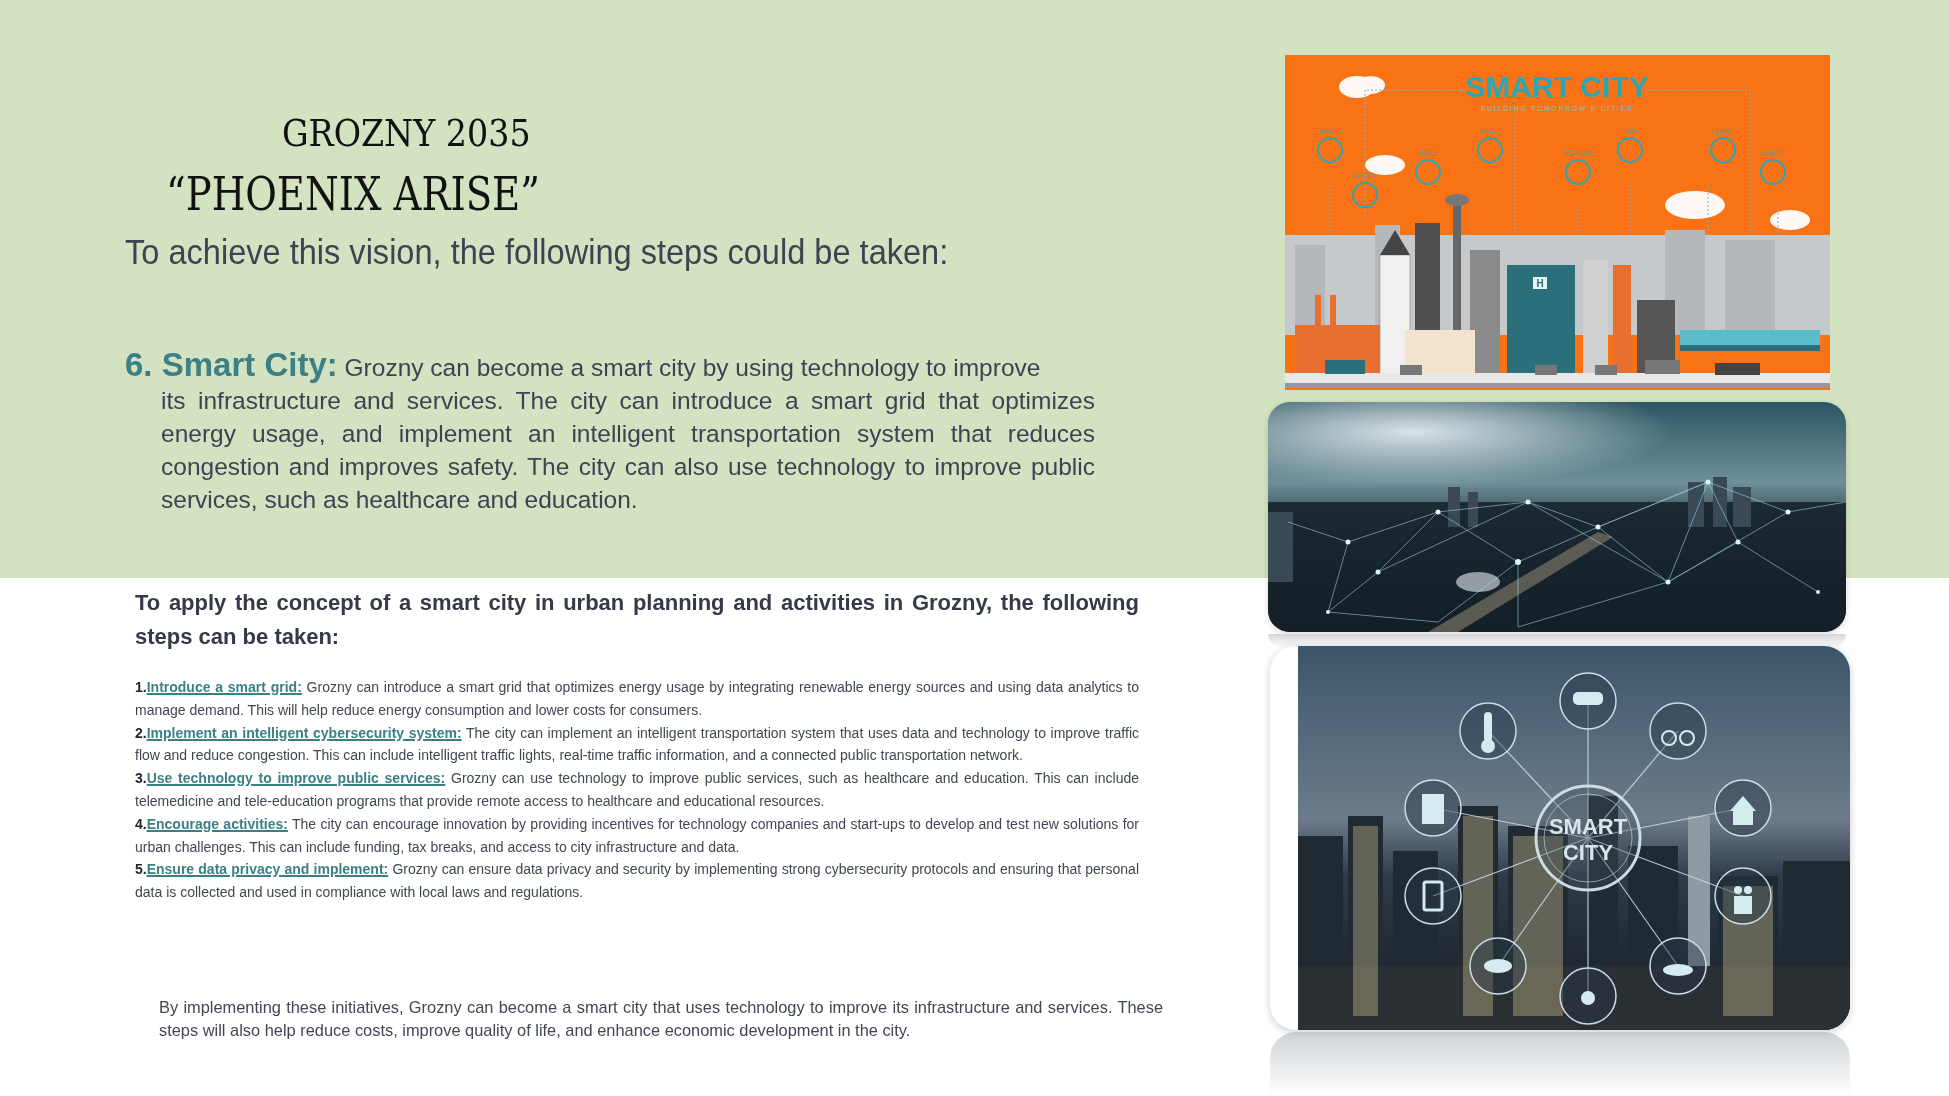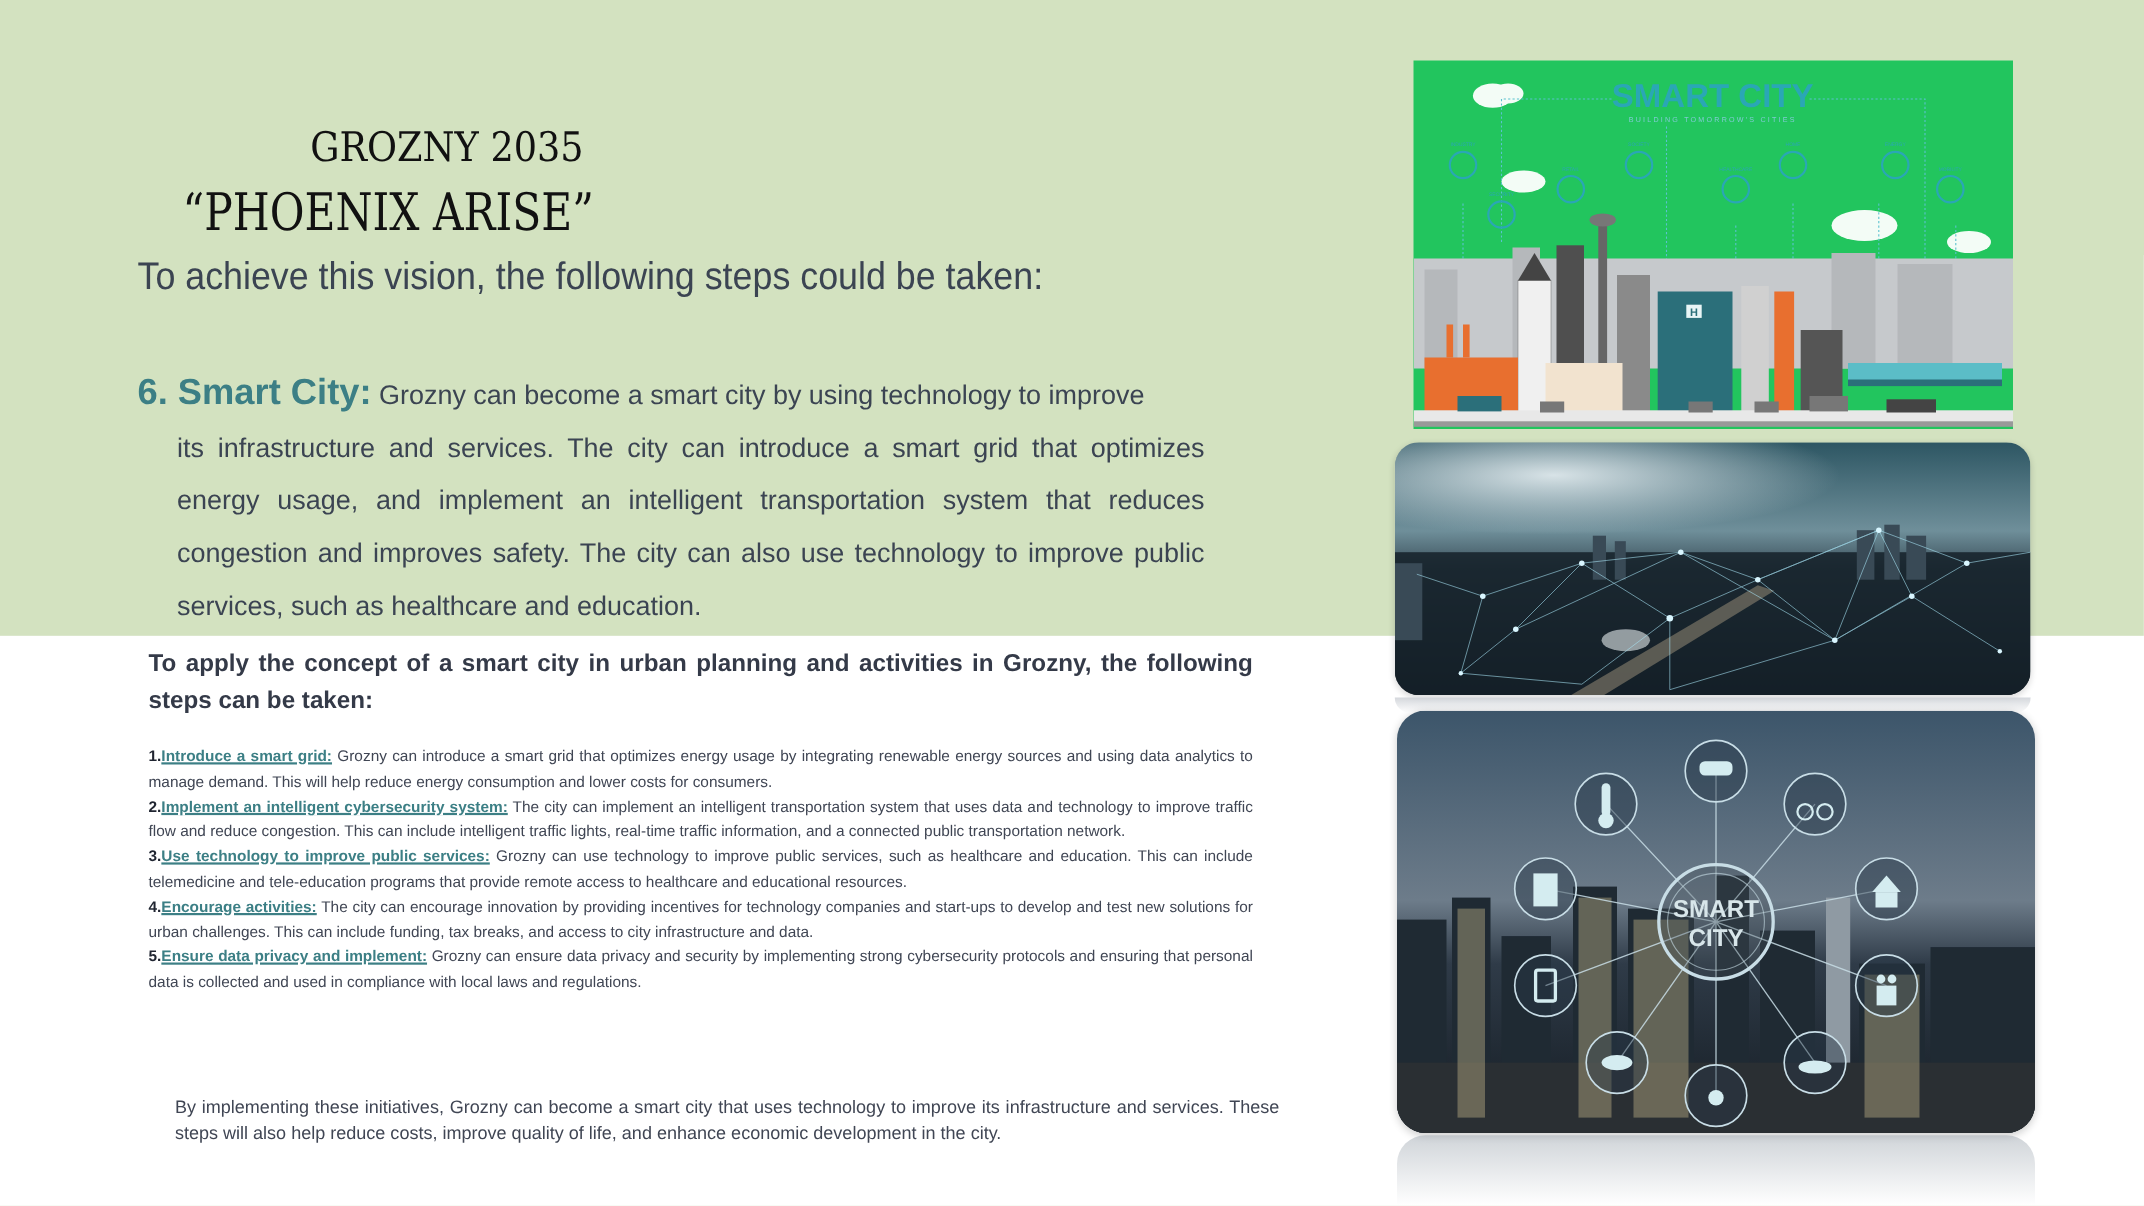--- a/index.html
+++ b/index.html
@@ -5,38 +5,38 @@
   * { box-sizing: border-box; margin: 0; padding: 0; }
   html, body { width: 1949px; height: 1096px; overflow: hidden; background: #ffffff; }
   body { position: relative; font-family: "Liberation Sans", "DejaVu Sans", sans-serif; color: #3b4250; }
 
   .green-band { position: absolute; left: 0; top: 0; width: 1949px; height: 578px; background: #d3e2c0; }
 
   .title-1 { position: absolute; left: 282px; top: 112px; font-family: "DejaVu Serif", serif; font-size: 37px; letter-spacing: 0px; color: #111; font-weight: normal; transform: scaleX(0.9); transform-origin: left center; }
   .title-2 { position: absolute; left: 166px; top: 166px; font-family: "DejaVu Serif", serif; font-size: 47px; color: #111; transform: scaleX(0.82); transform-origin: left center; white-space: nowrap; }
   .intro { position: absolute; left: 125px; top: 232px; font-size: 35px; color: #3b4452; white-space: nowrap; transform: scaleX(0.93); transform-origin: left center; }
 
-  .smart-block { position: absolute; left: 125px; top: 332px; width: 970px; font-size: 24.5px; line-height: 48px; color: #3b4452; text-align: justify; }
+  .smart-block { position: absolute; left: 125px; top: 348px; width: 970px; font-size: 24.5px; line-height: 33px; color: #3b4452; text-align: justify; }
   .smart-block .first-line { display: block; }
   .smart-block .heading { color: #3c7f85; font-weight: bold; font-size: 33px; }
   .smart-block .rest { display: block; padding-left: 36px; }
 
   .apply-heading { position: absolute; left: 135px; top: 586px; width: 1004px; font-size: 22px; line-height: 34px; font-weight: bold; color: #343a48; text-align: justify; }
 
   .steps { position: absolute; left: 135px; top: 676px; width: 1004px; font-size: 14px; line-height: 22.8px; color: #404654; text-align: justify; }
   .step { display: block; }
   .step .num { font-weight: bold; color: #1f2430; }
   .step .lnk { color: #3c7f85; font-weight: bold; text-decoration: underline; text-decoration-thickness: 2px; cursor: pointer; }
   .conclusion { position: absolute; left: 135px; top: 996px; width: 1004px; font-size: 16.4px; line-height: 22.8px; color: #404654; text-align: justify; margin-left: 24px; }
 
   
-  .img-infographic { position: absolute; left: 1285px; top: 55px; width: 545px; height: 335px; background: #22c55e; overflow: hidden; }
+  .img-infographic { position: absolute; left: 1285px; top: 55px; width: 545px; height: 335px; background: #f97316; overflow: hidden; }
   .img-aerial { position: absolute; left: 1268px; top: 402px; width: 578px; height: 230px; border-radius: 22px; overflow: hidden; box-shadow: 0 2px 6px rgba(0,0,0,0.15); }
   .img-aerial-reflect { position: absolute; left: 1268px; top: 634px; width: 578px; height: 14px; border-radius: 0 0 22px 22px; background: linear-gradient(#c9cdd3, #ffffff); opacity: 0.8; }
-  .img-hub { position: absolute; left: 1270px; top: 646px; width: 580px; height: 384px; border-radius: 26px; overflow: hidden; box-shadow: 0 2px 8px rgba(0,0,0,0.2); }
+  .img-hub { position: absolute; left: 1270px; top: 646px; width: 580px; height: 384px; border-radius: 26px; overflow: hidden; box-shadow: 0 2px 8px rgba(0,0,0,0.2); padding-left: 28px; }
   .img-hub-reflect { position: absolute; left: 1270px; top: 1032px; width: 580px; height: 64px; background: linear-gradient(rgba(150,160,170,0.45), rgba(255,255,255,0)); border-radius: 26px 26px 0 0; }
   svg { display: block; }
 </style>
 </head>
 <body>
 
 <div class="green-band"></div>
 
 <div class="title-1">GROZNY 2035</div>
 <div class="title-2">“PHOENIX ARISE”</div>

